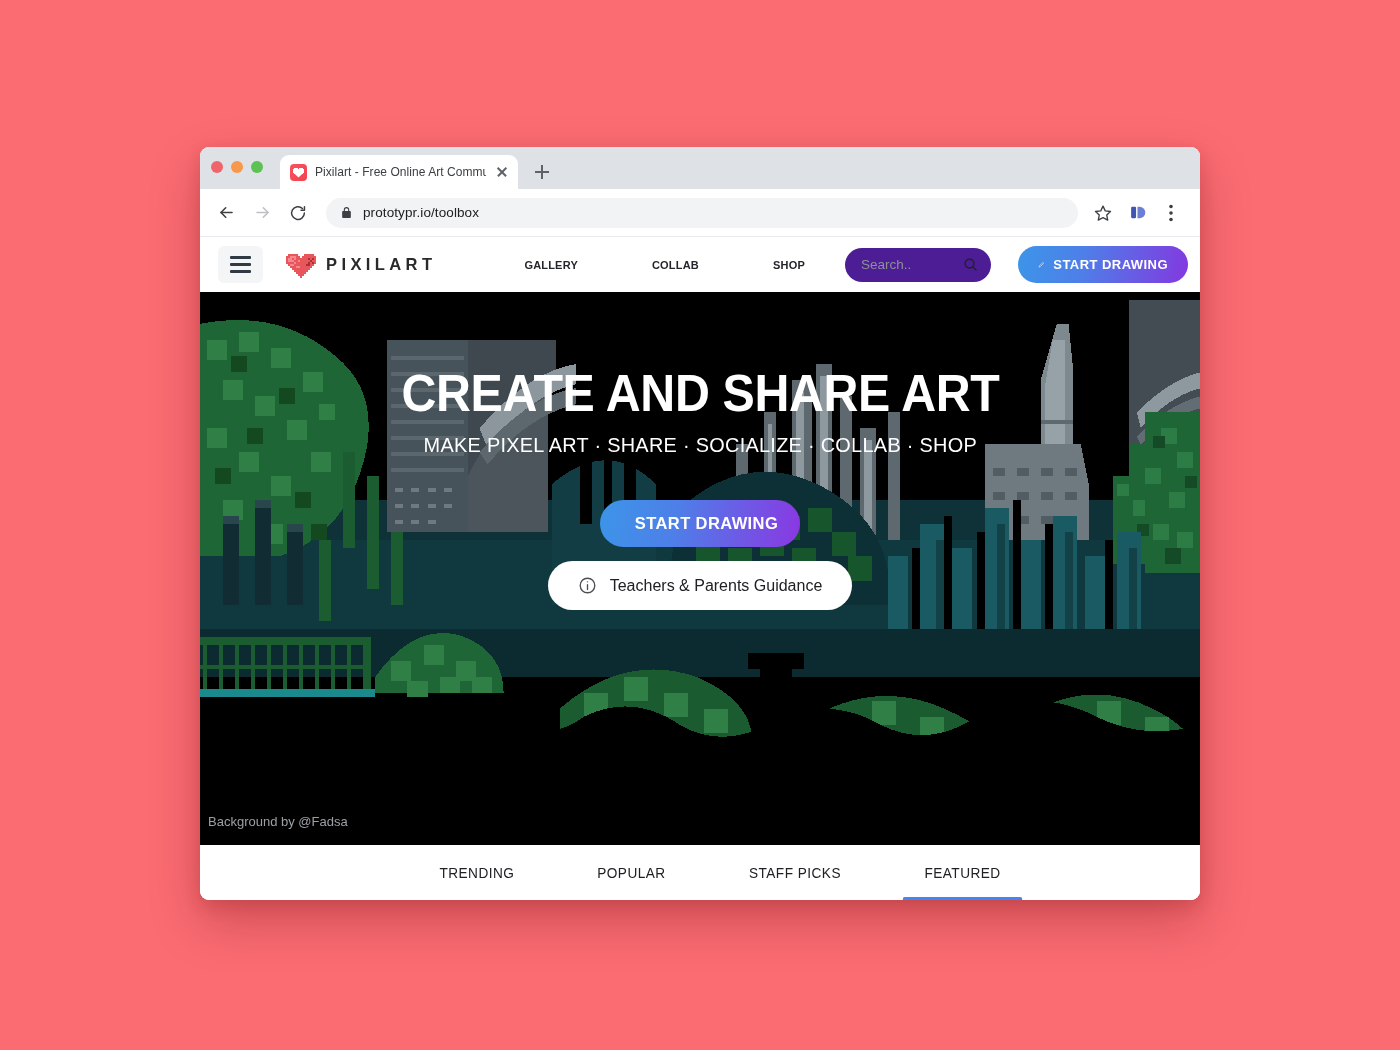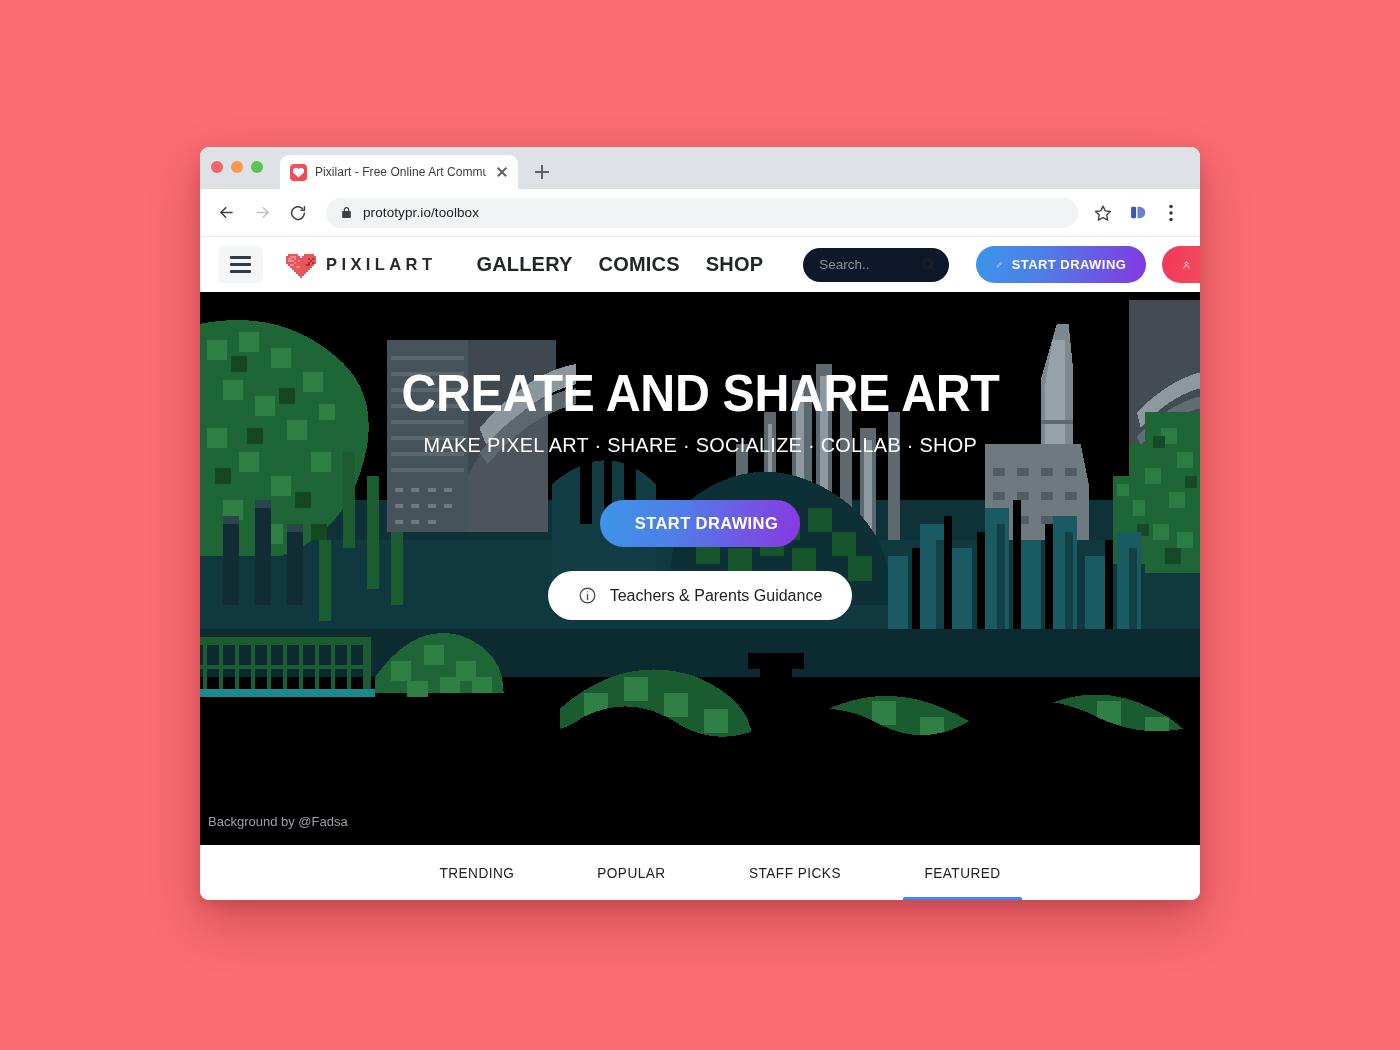--- a/index.html
+++ b/index.html
@@ -197,32 +197,33 @@
   .pixel-heart { width: 30px; height: 26px; display: block; }
   .brand-word {
     font-size: 16.5px;
     font-weight: 700;
     letter-spacing: 4.4px;
     color: #2a2a2a;
   }
 
   .nav-links { display: flex; align-items: center; gap: 26px; margin-left: 40px; }
   .nav-link {
-    font-size: 20px;
+    font-size: 11px;
     font-weight: 700;
     color: #22262b;
     letter-spacing: 0.2px;
     cursor: pointer;
     white-space: nowrap;
+    margin-left: 48px;
   }
 
   .search-box {
     margin-left: 40px;
     width: 146px; height: 34px;
-    background: #0f172a;
+    background: #4c1d95;
     border-radius: 17px;
     display: flex; align-items: center;
     padding: 0 13px 0 16px;
     cursor: text;
     flex: 0 0 auto;
   }
   .search-placeholder {
     flex: 1;
     font-size: 13.5px;
     color: #8d9196;
@@ -306,21 +307,21 @@
   }
   .btn-hero-draw {
     width: 200px;
     background: linear-gradient(100deg, #3c95e8 0%, #4e7fe8 38%, #8b37e2 100%);
   }
   .btn-hero-account {
     width: 213px;
     background: linear-gradient(100deg, #f2385a 0%, #f4575c 42%, #fb8a3c 100%);
   }
   .btn-guidance {
-    margin-top: 24px;
+    margin-top: 14px;
     height: 49px;
     background: #ffffff;
     border-radius: 25px;
     display: flex; align-items: center; justify-content: center;
     gap: 13px;
     padding: 0 30px;
     cursor: pointer;
     color: #202124;
     font-size: 16px;
     font-weight: 400;
@@ -477,21 +478,21 @@
             <rect x="13" y="5" width="1" height="1"></rect>
           <rect x="12" y="4" width="1" height="1"></rect>
             <rect x="10" y="6" width="2" height="1"></rect>
         </g>
       </svg>
       <span class="brand-word">PIXILART</span>
     </div>
 
     <div class="nav-links">
       <span class="nav-link">GALLERY</span>
-      <span class="nav-link">COMICS</span>
+      <span class="nav-link">COLLAB</span>
       <span class="nav-link">SHOP</span>
     </div>
 
     <div class="search-box">
       <span class="search-placeholder">Search..</span>
       <svg width="15" height="15" viewBox="0 0 24 24" fill="none" stroke="#202124" stroke-width="2.2" stroke-linecap="round">
           <circle cx="10.5" cy="10.5" r="7"></circle>
           <line x1="16" y1="16" x2="21" y2="21"></line>
         </svg>
     </div>

